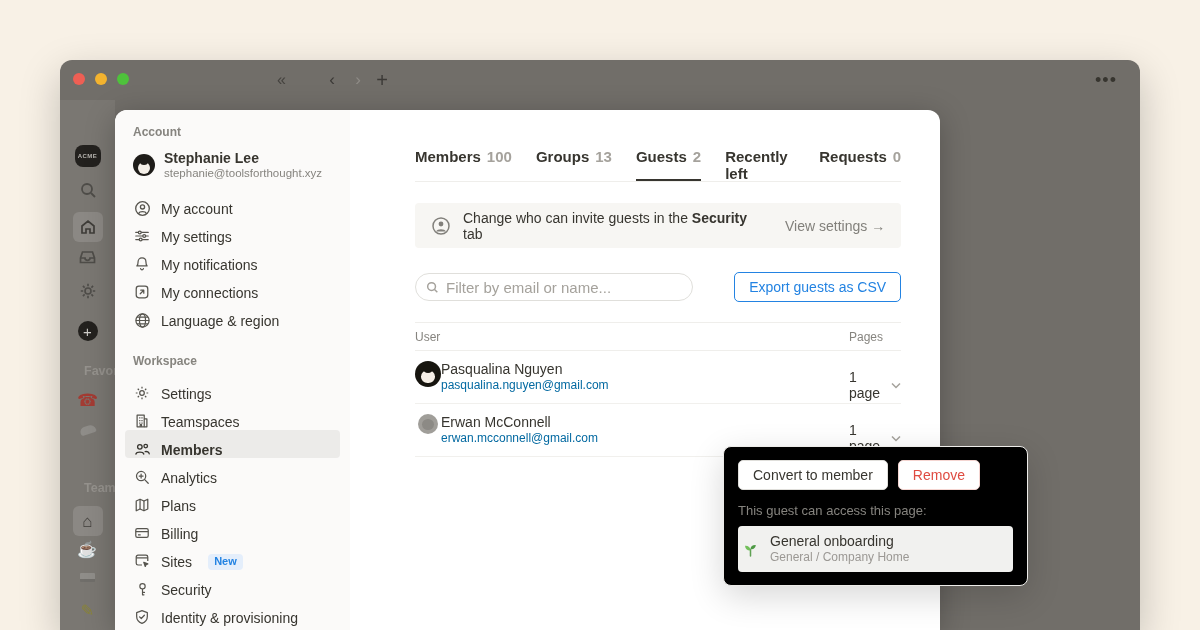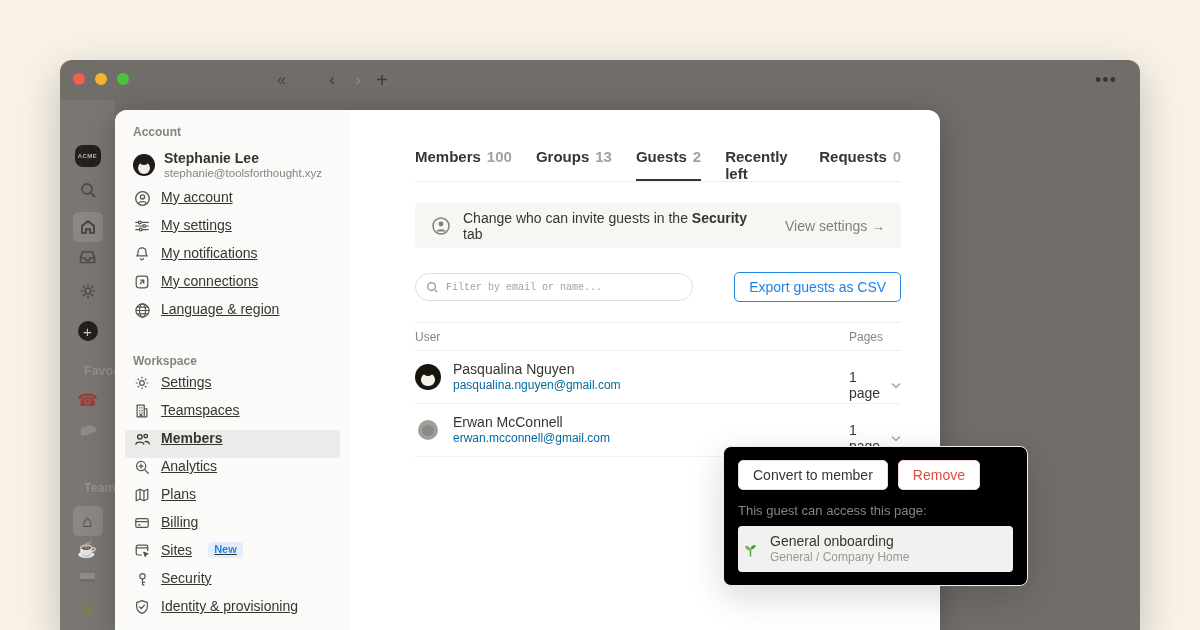--- a/index.html
+++ b/index.html
@@ -42,22 +42,22 @@
 
   
   .sbar { width:235px; background:#FBFAF9; border-radius:12px 0 0 0; padding:14px 10px 0 10px; flex:none; }
   .sbar-label { font-size:12px; font-weight:bold; color:#86847F; padding:0 8px; height:16px; line-height:16px; }
   .user-row { display:flex; align-items:center; gap:9px; padding:0 8px; height:38px; margin-top:6px; }
   .user-ava { width:22px; height:22px; border-radius:50%; background:#1E1C19; position:relative; overflow:hidden; flex:none; }
   .user-ava::after { content:""; position:absolute; left:5px; top:8px; width:12px; height:12px; border-radius:50%; background:#F4EFE8; }
   .user-ava::before { content:""; position:absolute; left:7px; top:4px; width:8px; height:7px; border-radius:50%; background:#1E1C19; z-index:1; }
   .user-name { font-size:14px; font-weight:bold; line-height:16px; }
   .user-email { font-size:11.5px; color:#86847F; line-height:14px; }
-  .side-item { display:flex; align-items:flex-start; gap:10px; height:28px; padding:0 8px; border-radius:4px;
-               font-size:14px; color:#37352F; cursor:default;text-decoration:underline; }
+  .side-item { display:flex; align-items:flex-end; gap:10px; height:28px; padding:0 8px; border-radius:4px;
+               font-size:14px; color:#37352F; cursor:default; }
   .side-item .ic { width:18px; height:18px; flex:none; display:flex; align-items:center; justify-content:center; color:#57554F; }
   .side-item.selected { background:#ECEBE9; font-weight:bold; }
   .side-item.selected .ic { color:#37352F; }
   .sbar-section { margin-top:24px; }
   .items-block { margin-top:5px; }
   .badge-new { margin-left:6px; background:#E4EEFB; color:#2383E2; font-size:11px; font-weight:bold;
                padding:1px 6px 2px; border-radius:4px; line-height:13px; }
 
   
   .main { flex:1; padding:38px 62px 0 65px; position:relative; }
@@ -69,33 +69,33 @@
   .banner { margin-top:21px; height:45px; background:#F7F6F3; border-radius:4px; display:flex; align-items:center;
             padding:0 16px; gap:12px; font-size:14px; }
   .banner b { font-weight:bold; }
   .banner .spacer { flex:1; }
   .banner-action { color:#82807B; font-size:14px; white-space:nowrap; cursor:pointer; }
   .banner-ic { color:#82807B; display:flex; }
 
   .controls { margin-top:24px; display:flex; align-items:center; height:30px; }
   .search-pill { width:278px; height:28px; border:1px solid #E0DFDB; border-radius:14px; display:flex;
                  align-items:center; padding:0 10px; gap:7px; background:#FFF; }
-  .search-pill input { border:none; outline:none; flex:1; font-size:10px; font-family:Liberation Mono, monospace; color:#15803d; background:transparent; }
+  .search-pill input { border:none; outline:none; flex:1; font-size:15px; font-family:Liberation Sans, sans-serif; color:#15803d; background:transparent; }
   .search-pill input::placeholder { color:#A5A29C; }
   .search-ic { color:#A5A29C; display:flex; }
   .export-btn { margin-left:auto; height:30px; padding:0 14px; border:1px solid #2383E2; border-radius:5px;
                 background:#FFF; color:#2383E2; font-size:14px; font-family:inherit; cursor:pointer; }
 
   .table { margin-top:20px; }
   .thead { display:flex; height:29px; align-items:center; border-top:1px solid #EFEEEB; border-bottom:1px solid #EFEEEB;
            font-size:12px; color:#86847F; }
   .col-user { flex:0 0 434px; }
   .col-pages { flex:1; }
   .trow { display:flex; align-items:center; height:53px; border-bottom:1px solid #F1F0ED; }
-  .guest { display:flex; align-items:center; gap:12px; }
+  .guest { display:flex; align-items:flex-start; }
   .g-ava { width:26px; height:26px; border-radius:50%; flex:none; position:relative; overflow:hidden; }
   .g-ava.pasqualina { background:#17150F; }
   .g-ava.pasqualina::after { content:""; position:absolute; left:6px; top:9px; width:14px; height:13px; border-radius:50% 50% 46% 46%; background:#F6EFE6; }
   .g-ava.pasqualina::before { content:""; position:absolute; left:8px; top:4px; width:10px; height:8px; border-radius:50%; background:#17150F; z-index:1; }
   .g-ava.erwan { background:#A09E99; width:20px; height:20px; margin:0 3px; }
   .g-ava.erwan::after { content:""; position:absolute; left:4px; top:5px; width:12px; height:11px; border-radius:50%; background:#8C8A85; }
   .g-name { font-size:14px; line-height:17px; color:#37352F; }
   .g-email { font-size:12px; line-height:15px; color:#0369a1; }
   .pages-cell { display:flex; align-items:center; gap:11px; font-size:14px; color:#37352F; cursor:pointer;margin-top:16px; }
   .chev { color:#A5A29C; display:flex; }

